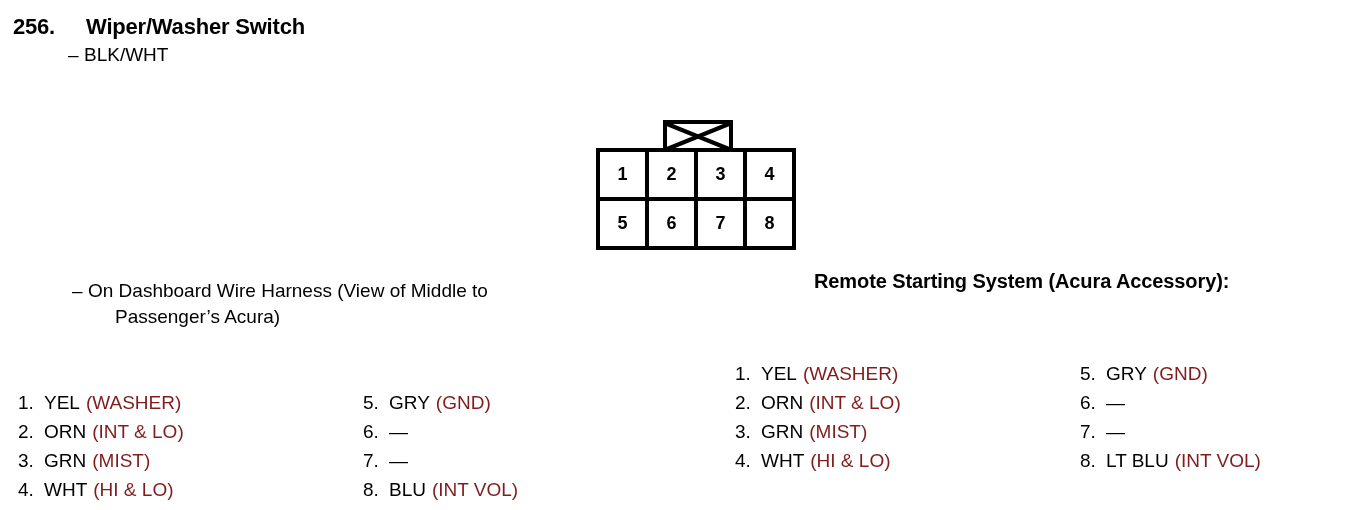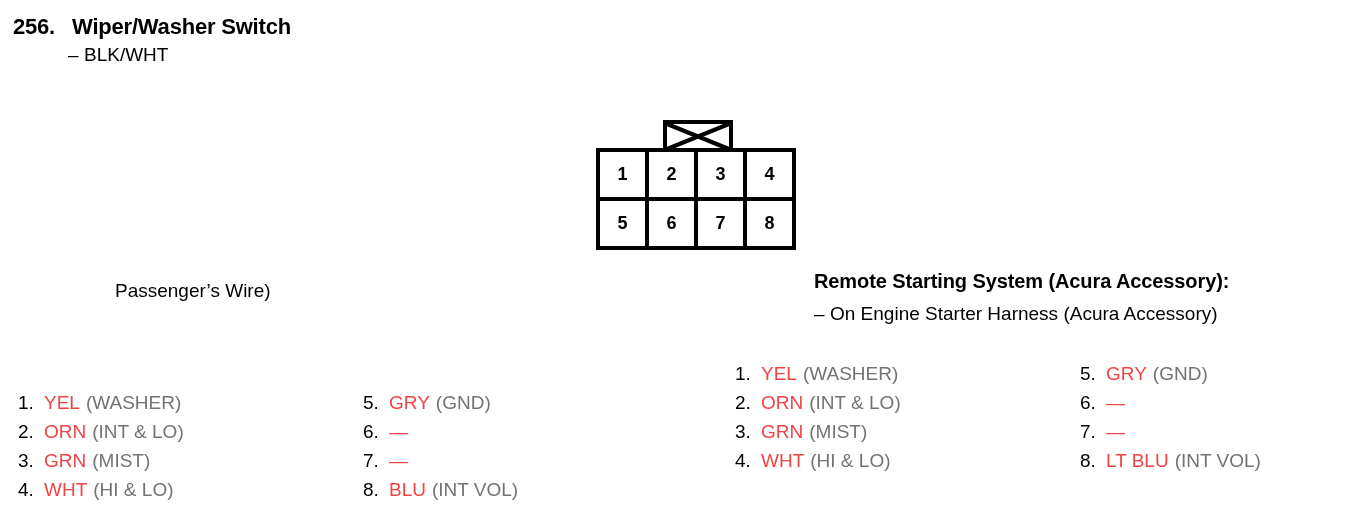--- a/index.html
+++ b/index.html
@@ -26,21 +26,21 @@
     align-items: baseline;
   }
   .entry-number {
     font-size: 22px;
     font-weight: bold;
     letter-spacing: -0.2px;
   }
   .entry-title {
     font-size: 22px;
     font-weight: bold;
-    margin-left: 17px;
+    margin-left: 31px;
     letter-spacing: -0.2px;
   }
 
   .header-notes {
     position: absolute;
     left: 68px;
     top: 42px;
   }
   .note-line {
     font-size: 19px;
@@ -158,24 +158,24 @@
     white-space: nowrap;
     display: flex;
     align-items: baseline;
   }
   .pin-item-num {
     display: inline-block;
     width: 26px;
     flex: 0 0 26px;
   }
   .pin-item-color {
-    color: #ef4444;
+    color: #000000;
   }
   .pin-item-func {
-    color: #737373;
+    color: #7f1d1d;
     margin-left: 6px;
   }
   .pin-item-func.empty { margin-left: 0; }
 </style>
 </head>
 <body>
 
 <div class="entry-header">
   <span class="entry-number">256.</span>
   <span class="entry-title">Wiper/Washer Switch</span>
@@ -207,21 +207,24 @@
       <div class="pin-cell">5</div>
       <div class="pin-cell">6</div>
       <div class="pin-cell">7</div>
       <div class="pin-cell">8</div>
     </div>
   </div>
 </div>
 
 <div class="section section-factory">
   <div class="section-notes">
-    <div class="section-note-cont">Passenger’s Wire)</div>
+    <div class="section-note">
+      <span class="note-dash">–</span><span>On Dashboard Wire Harness (View of Middle to</span>
+    </div>
+    <div class="section-note-cont">Passenger’s Acura)</div>
   </div>
 </div>
 
 <div class="pin-lists pin-lists-factory">
   <div class="pin-list pin-list-col1-factory">
     <div class="pin-item">
       <span class="pin-item-num">1.</span>
       <span class="pin-item-color">YEL</span>
       <span class="pin-item-func">(WASHER)</span>
     </div>
@@ -261,25 +264,20 @@
     <div class="pin-item">
       <span class="pin-item-num">8.</span>
       <span class="pin-item-color">BLU</span>
       <span class="pin-item-func">(INT VOL)</span>
     </div>
   </div>
 </div>
 
 <div class="section section-remote">
   <div class="section-title">Remote Starting System (Acura Accessory):</div>
-  <div class="section-notes">
-    <div class="section-note">
-      <span class="note-dash">–</span><span>On Engine Starter Harness (Acura Accessory)</span>
-    </div>
-  </div>
 </div>
 
 <div class="pin-lists pin-lists-remote">
   <div class="pin-list pin-list-col1-remote">
     <div class="pin-item">
       <span class="pin-item-num">1.</span>
       <span class="pin-item-color">YEL</span>
       <span class="pin-item-func">(WASHER)</span>
     </div>
     <div class="pin-item">

